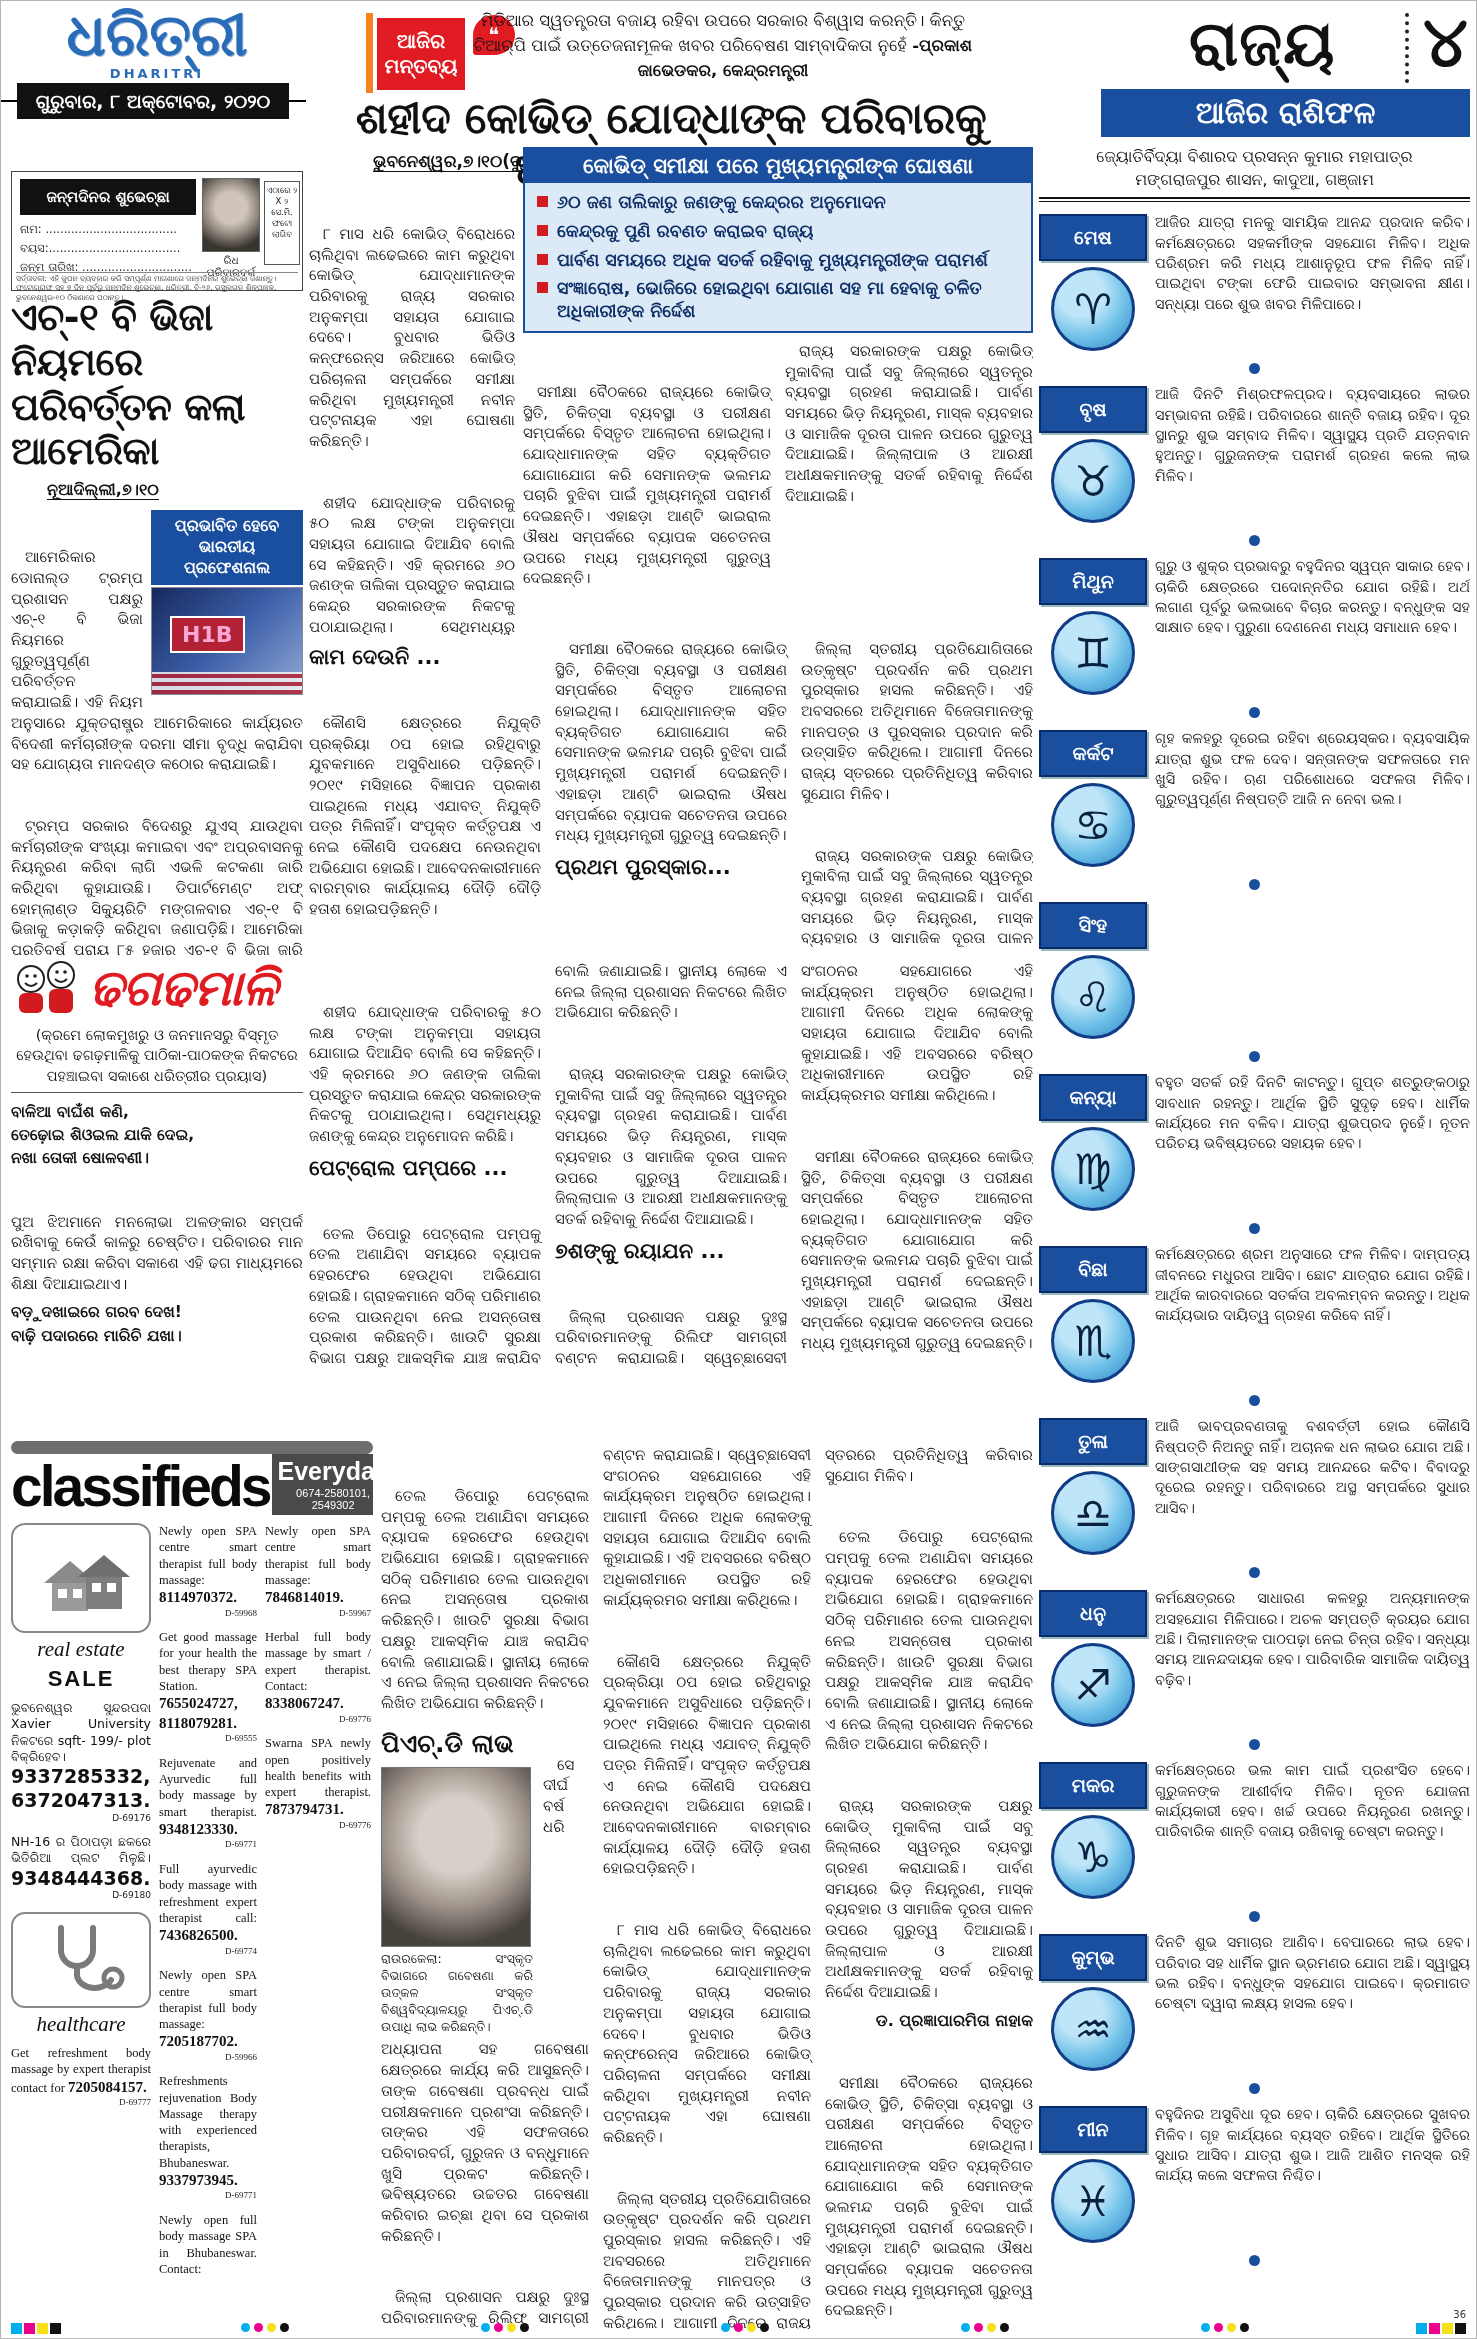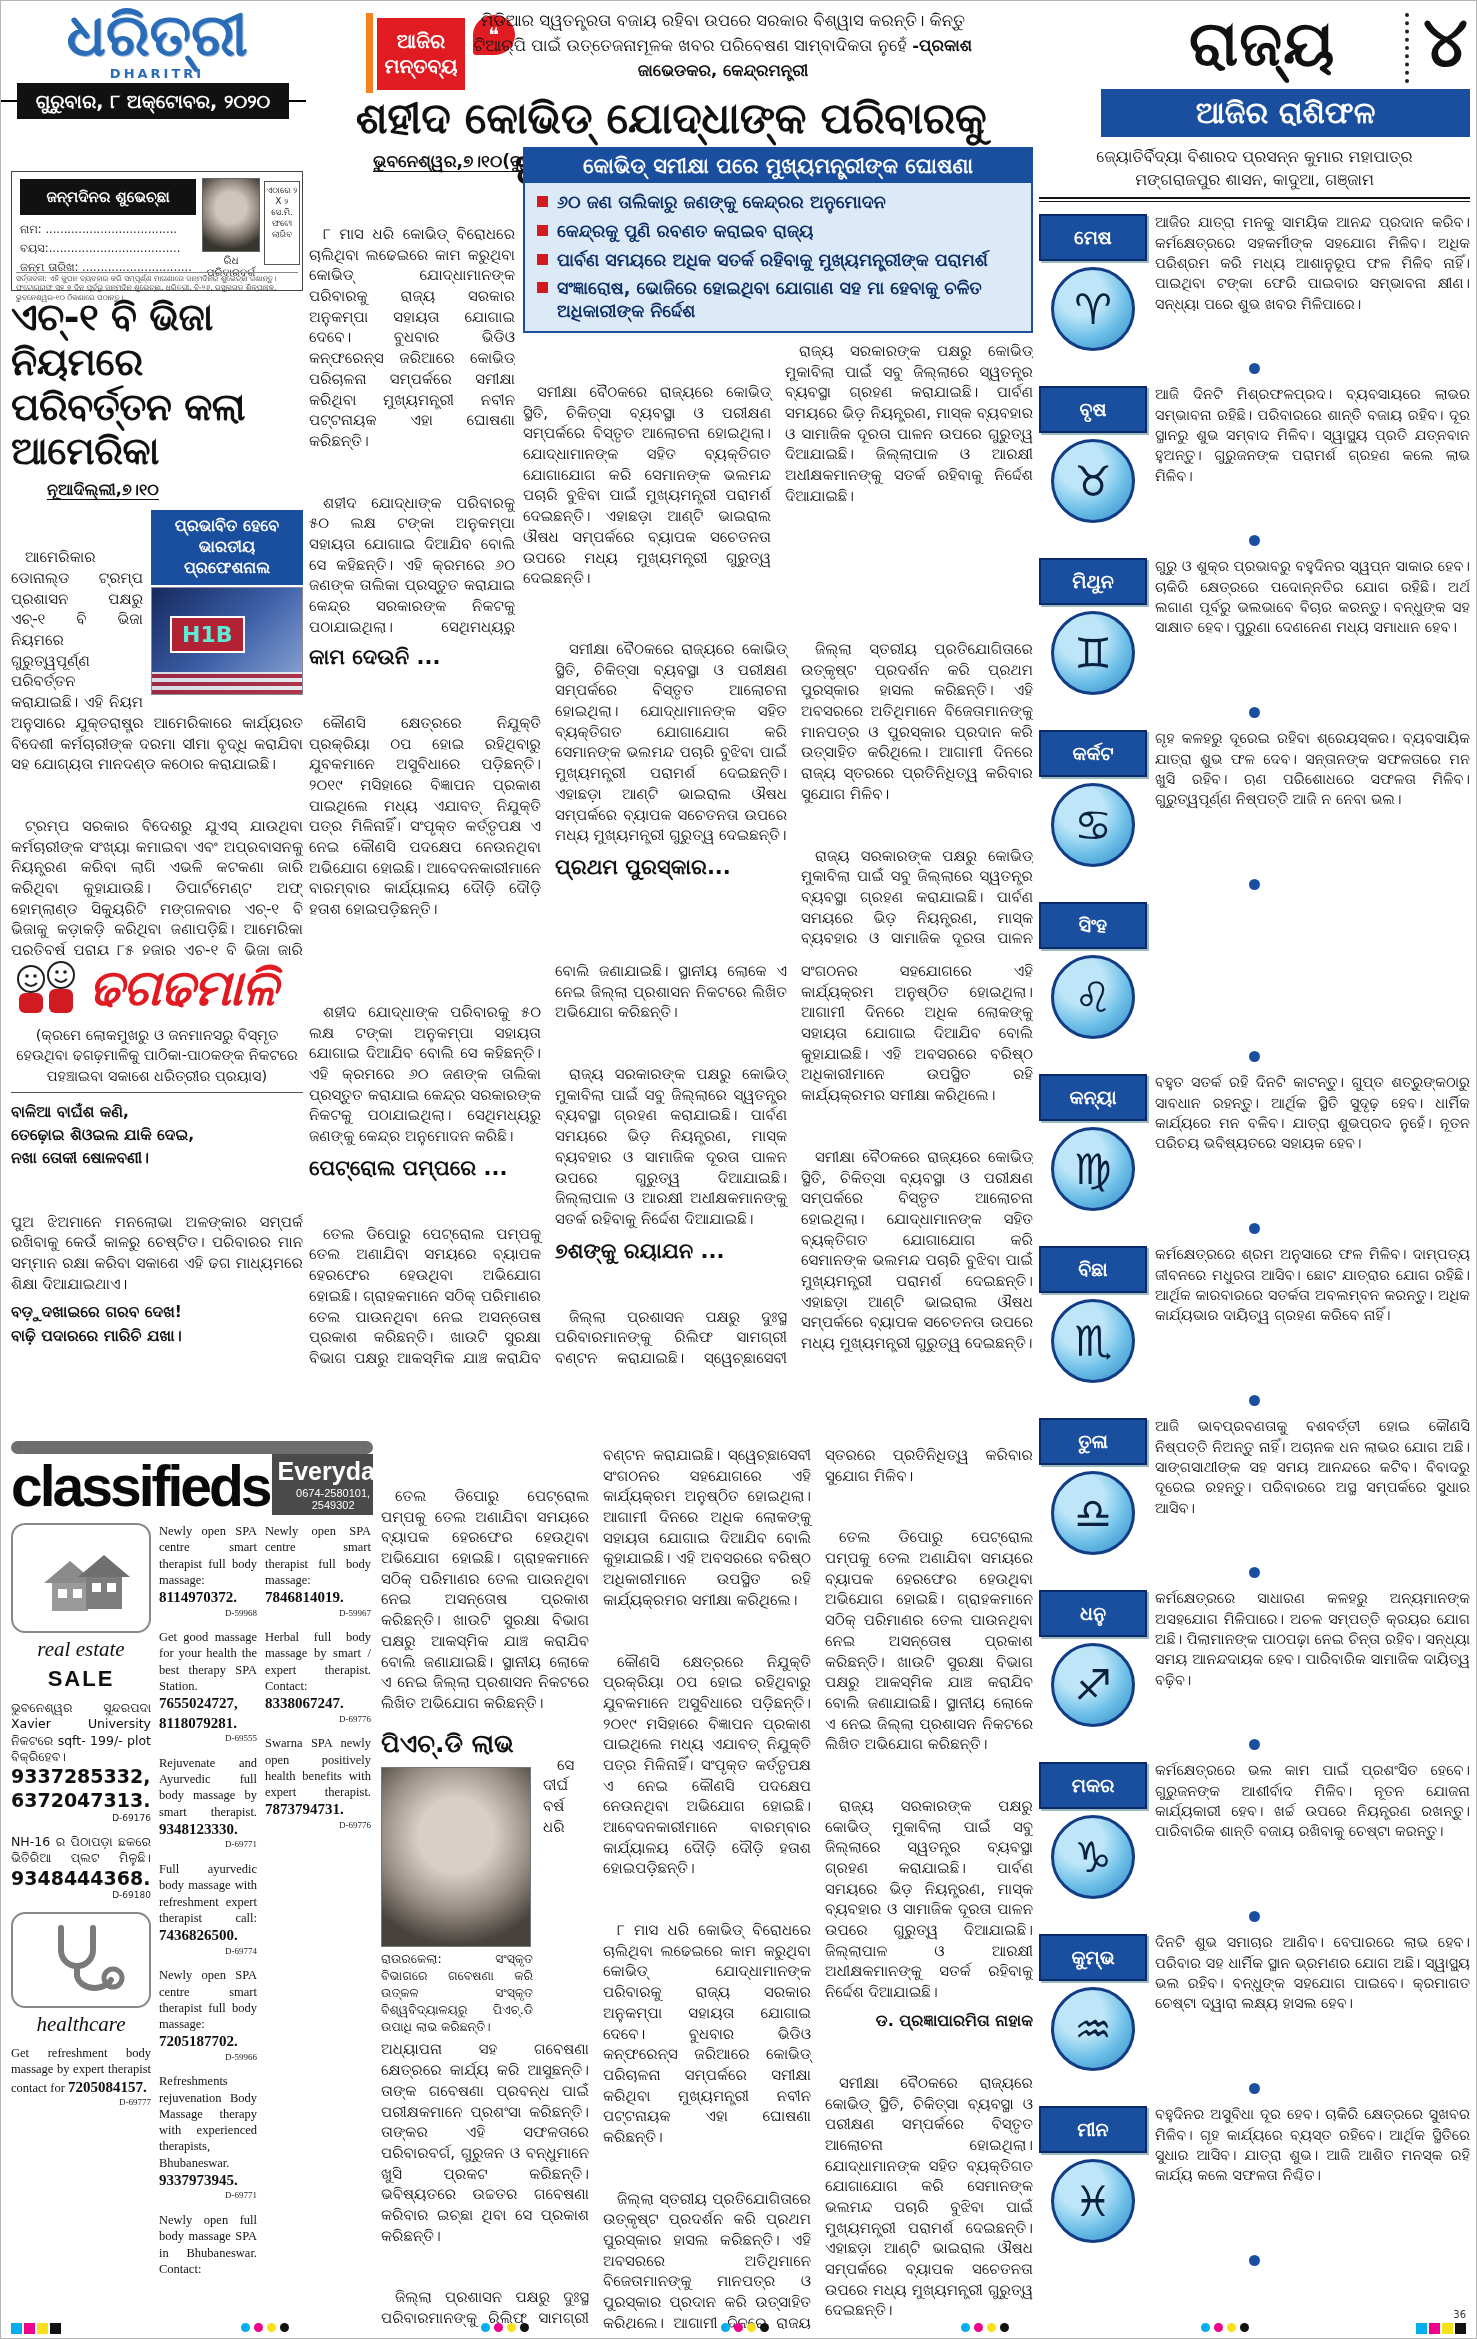--- a/index.html
+++ b/index.html
@@ -41,21 +41,21 @@
   .bday-cap { position:absolute; left:186px; top:82px; width:66px; font-size:10.5px; text-align:center; line-height:1.15; }
   .bday-spec { position:absolute; left:252px; top:9px; width:36px; height:84px; border:1px solid #555; font-size:8.5px;
     text-align:center; padding:3px 1px; line-height:1.3; }
   .bday-fine { position:absolute; left:4px; top:100px; width:282px; font-size:7.5px; line-height:1.25; color:#333; border-top:1px solid #888; padding-top:1px; }
   
   .h1b { position:absolute; left:10px; top:294px; width:292px; height:660px; overflow:hidden; }
   .h1b-head { font-size:38px; line-height:1.18; font-weight:bold; letter-spacing:-0.5px; }
   .h1b-float { float:right; width:152px; margin:4px 0 6px 8px; }
   .h1b-blue { background:#1a4e9e; color:#fff; font-size:16px; font-weight:bold; text-align:center; padding:6px 3px; line-height:1.3; }
   .h1b-img { position:relative; height:108px; background:linear-gradient(135deg,#16295e 0%,#3c5fa8 50%,#93aad6 100%); margin-top:2px; border:1px solid #889; }
-  .h1b-img .tag { position:absolute; left:18px; top:28px; background:#b22234; color:#5eead4; font-weight:bold; font-size:22px; padding:4px 10px; border:2px solid #fff; }
+  .h1b-img .tag { position:absolute; left:18px; top:28px; background:#b22234; color:#f9a8d4; font-weight:bold; font-size:22px; padding:4px 10px; border:2px solid #fff; }
   .h1b-img::after { content:""; position:absolute; left:0; right:0; bottom:0; height:22px;
     background:repeating-linear-gradient(0deg,#b22234 0 4px,#f3f3f3 4px 8px); opacity:.85; }
   
   .main-head { position:absolute; left:308px; top:92px; width:724px; text-align:center; font-size:43px; font-weight:bold; letter-spacing:-0.5px; }
   .c-dateline { position:absolute; left:372px; top:150px; font-weight:bold; font-size:17px; border-bottom:1px solid #111; }
   .c-col1 { position:absolute; left:308px; top:182px; width:206px; height:452px; overflow:hidden; }
   .covid-box { position:absolute; left:522px; top:146px; width:510px; height:186px; background:#dce9f7; border:2px solid #1a4e9e; }
   .covid-box .cb-head { background:#1a4e9e; color:#fff; font-size:21px; font-weight:bold; text-align:center; padding:5px 4px; }
   .covid-box ul { list-style:none; padding:8px 10px 4px 12px; }
   .covid-box li { font-size:17.5px; font-weight:bold; color:#0d2f66; margin-bottom:6px; line-height:1.3; padding-left:20px; position:relative; }

